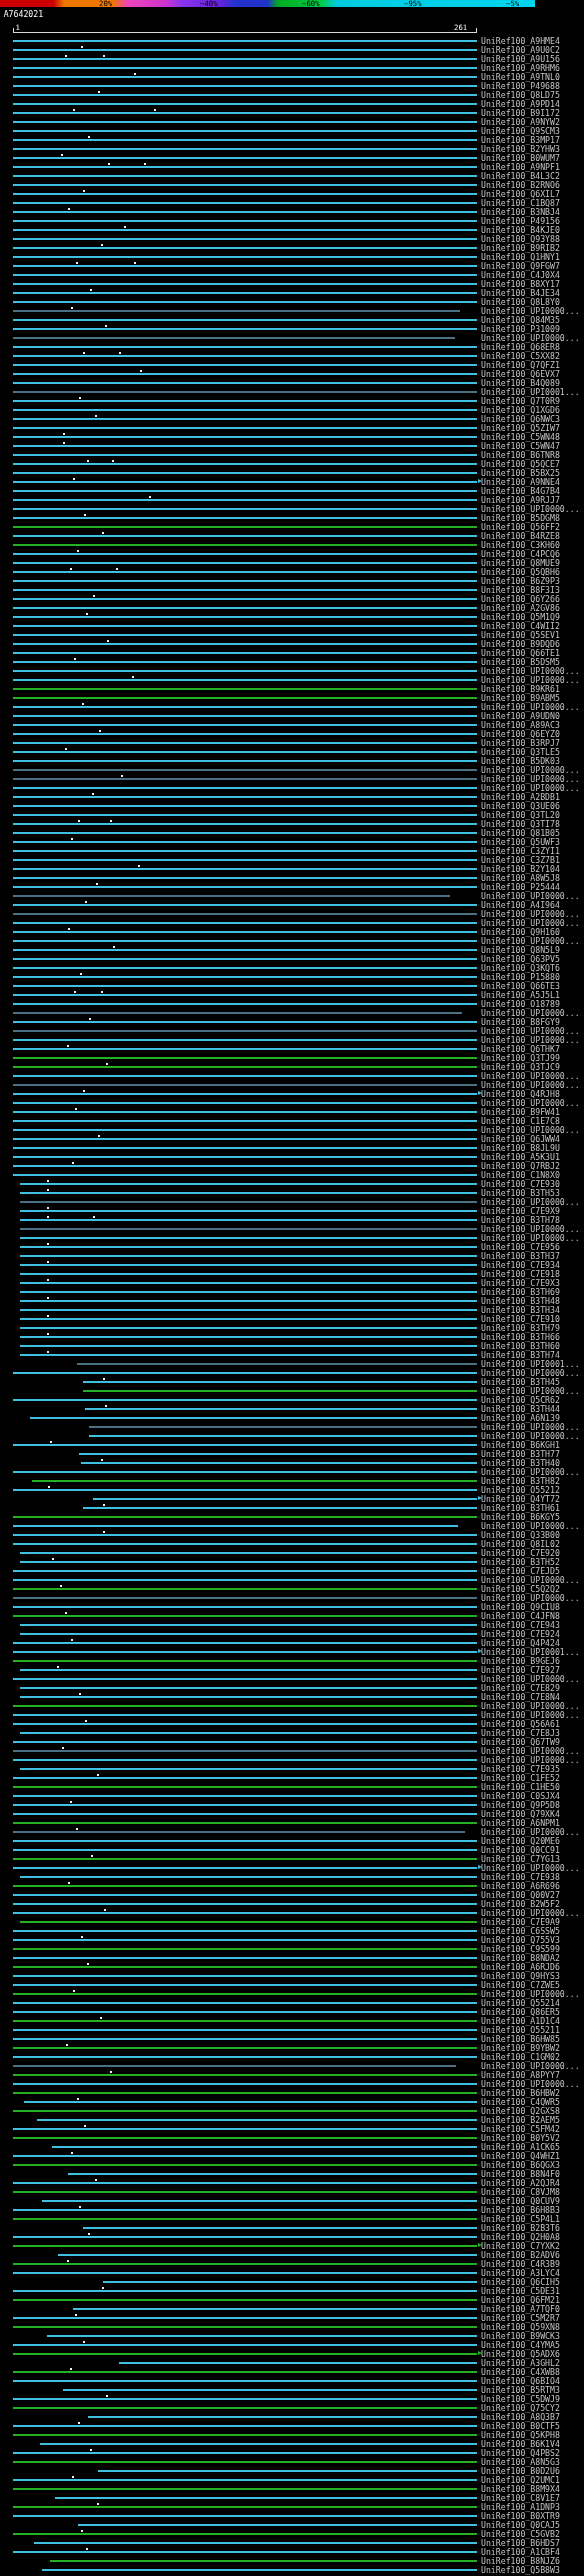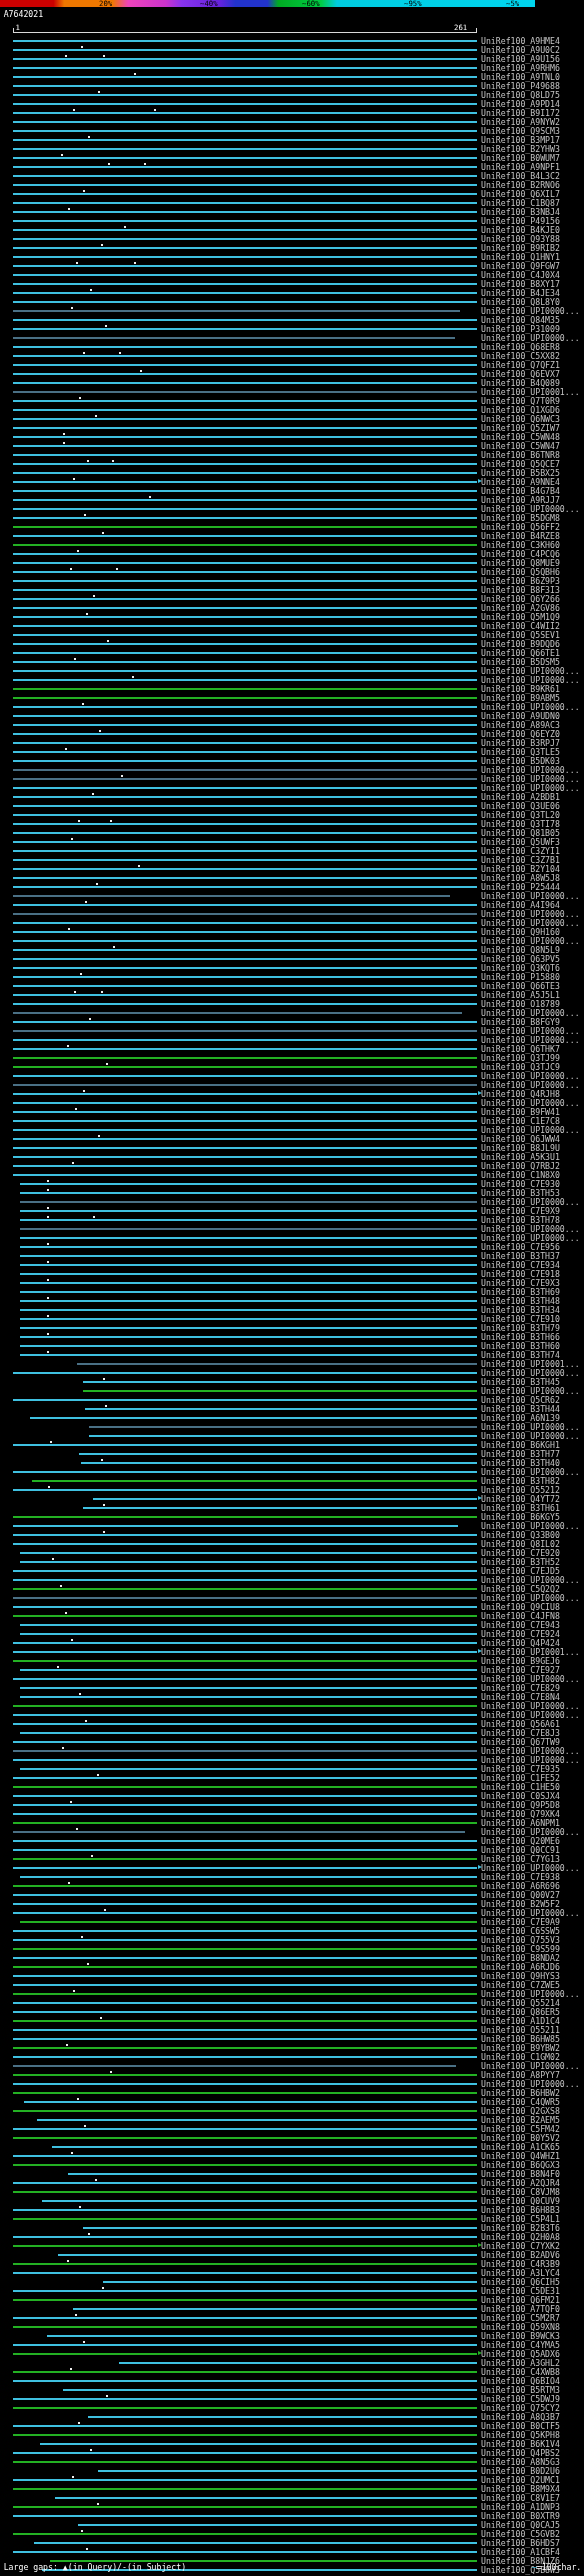--- a/index.html
+++ b/index.html
@@ -1309,19 +1309,15 @@
       <div class="row">
         <div class="bar" style="left: 50px; width: 427px; background: rgb(35, 176, 35);"></div>
         <div class="lab">UniRef100_B8NJZ6</div>
       </div>
       <div class="row">
         <div class="bar" style="left: 42px; width: 435px; background: rgb(63, 192, 224);"></div>
         <div class="lab">UniRef100_Q5B8W3</div>
       </div>
     </div>
 
-  <div id="footer">
-    <span class="left">Large gaps: ▲(in Query)/-(in Subject)</span>
-    <span class="right"><span class="swatch">—</span><span>=100char.</span></span>
-  </div>
 
 </div>
 
 
 </body></html>

